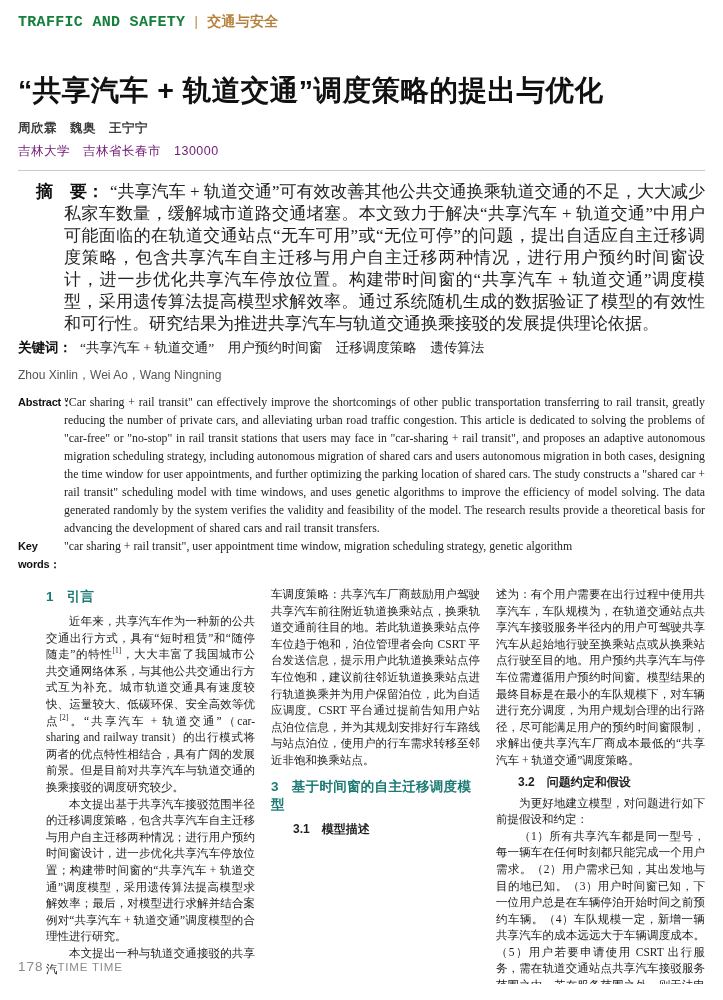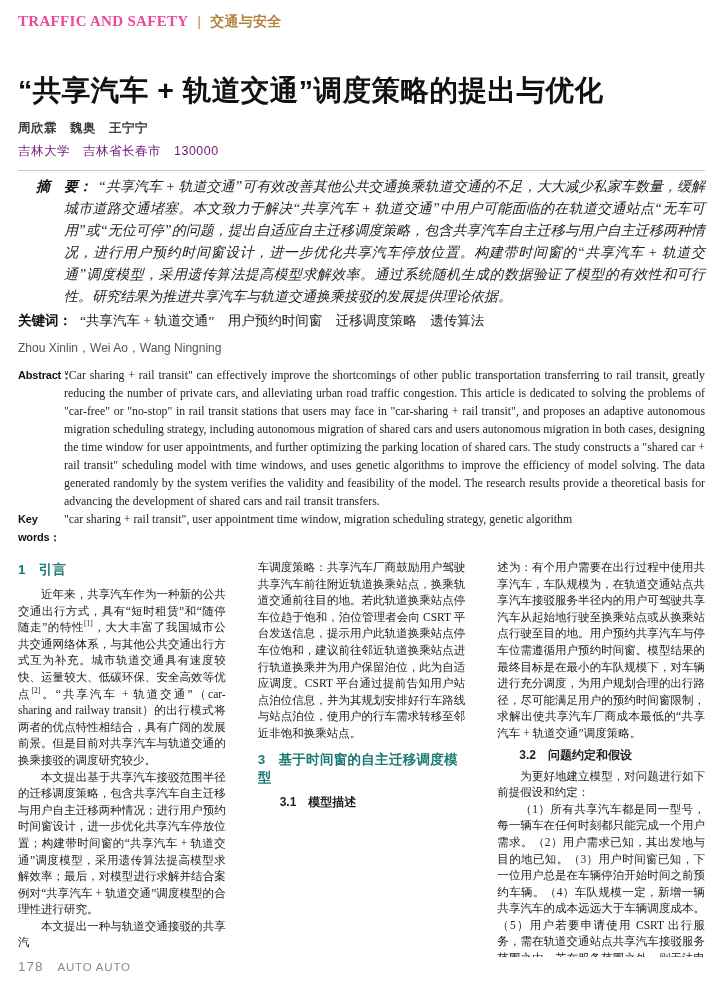--- a/index.html
+++ b/index.html
@@ -5,53 +5,53 @@
   html,body{margin:0;padding:0;}
   body{
     width:723px;height:1000px;background:#ffffff;position:relative;overflow:hidden;
     font-family:"Liberation Serif","DejaVu Serif",serif;color:#1a1a1a;
     -webkit-font-smoothing:antialiased;
   }
   .page{padding:0 18px;position:relative;}
 
   
   .hdr{padding-top:13px;font-size:15px;font-weight:bold;letter-spacing:.3px;}
-  .hdr .en{font-family:Liberation Serif, serif;color:#ec4899;}
+  .hdr .en{font-family:Liberation Mono, monospace;color:#15803d;}
   .hdr .bar{color:#b5823c;font-weight:bold;margin:0 5px;}
   .hdr .cn{font-family:"Liberation Sans",sans-serif;color:#b5823c;font-size:14px;}
 
   
   .title{
     margin-top:42px;font-family:"Liberation Sans","DejaVu Sans",sans-serif;
     font-weight:bold;font-size:28.5px;line-height:34px;color:#111;letter-spacing:.5px;
   }
   .authors{margin-top:13px;font-family:"Liberation Sans",sans-serif;font-size:12.5px;color:#3d3d3d;font-weight:bold;letter-spacing:.5px;}
   .affil{margin-top:6px;font-family:"Liberation Sans",sans-serif;font-size:12.5px;color:#701a75;letter-spacing:.5px;}
   .rule{margin-top:10px;border-top:1px solid #c9c9c9;height:0;}
 
   
-  .abs-cn{margin-top:4px;font-size:14px;line-height:22px;text-align:justify;
-    padding-left:46px;text-indent:-28px;color:#222;font-style:italic;}
+  .abs-cn{margin-top:10px;font-size:17px;line-height:22px;text-align:justify;
+    padding-left:46px;text-indent:-28px;color:#222;}
   .abs-cn .lab{font-family:"Liberation Sans",sans-serif;font-weight:bold;color:#111;margin-right:6px;}
   .kw-cn{margin-top:2px;font-size:13.5px;line-height:22px;color:#222;}
   .kw-cn .lab{font-family:"Liberation Sans",sans-serif;font-weight:bold;color:#111;margin-right:8px;}
 
   
   .en-title{margin-top:11px;font-size:15px;color:#222;}
   .en-authors{margin-top:8px;font-family:"Liberation Sans",sans-serif;font-size:12px;color:#555;}
   .abs-en{margin-top:9px;font-size:11.8px;line-height:18px;text-align:justify;
     padding-left:46px;text-indent:-46px;color:#222;}
   .abs-en .lab{display:inline-block;width:46px;text-indent:0;font-family:"Liberation Sans",sans-serif;
     font-weight:bold;font-size:11px;color:#111;letter-spacing:-.2px;vertical-align:top;}
   .kw-en{margin-top:0;font-size:11.8px;line-height:18px;padding-left:46px;text-indent:-46px;color:#222;}
   .kw-en .lab{display:inline-block;width:46px;text-indent:0;font-family:"Liberation Sans",sans-serif;
     font-weight:bold;font-size:11px;color:#111;letter-spacing:-.2px;vertical-align:top;}
 
   
-  .cols{margin-top:13px;display:flex;gap:32px;height:398px;overflow:hidden;}
+  .cols{margin-top:13px;display:flex;gap:16px;height:398px;overflow:hidden;margin-left:28px;}
   .col{flex:1 1 0;overflow:hidden;}
   .h1{font-family:"Liberation Sans",sans-serif;font-weight:bold;font-size:13.5px;
     color:#1b7a73;margin:9px 0 7px;letter-spacing:.3px;}
   .h1:first-child{margin-top:2px;}
   .h1 .num{margin-right:13px;}
   .h2{font-family:"Liberation Sans",sans-serif;font-weight:bold;font-size:12px;
     color:#1f1f1f;margin:5px 0 4px;padding-left:22px;}
   p.b{margin:0;font-size:11.5px;line-height:16.6px;text-align:justify;color:#1c1c1c;}
   p.ind{text-indent:23px;}
   sup.ref{font-size:7.5px;line-height:0;vertical-align:super;}
@@ -104,16 +104,16 @@
     <div class="col">
       <p class="b">述为：有个用户需要在出行过程中使用共享汽车，车队规模为，在轨道交通站点共享汽车接驳服务半径内的用户可驾驶共享汽车从起始地行驶至换乘站点或从换乘站点行驶至目的地。用户预约共享汽车与停车位需遵循用户预约时间窗。模型结果的最终目标是在最小的车队规模下，对车辆进行充分调度，为用户规划合理的出行路径，尽可能满足用户的预约时间窗限制，求解出使共享汽车厂商成本最低的“共享汽车 + 轨道交通”调度策略。</p>
       <div class="h2">3.2　问题约定和假设</div>
       <p class="b ind">为更好地建立模型，对问题进行如下前提假设和约定：</p>
       <p class="b ind">（1）所有共享汽车都是同一型号，每一辆车在任何时刻都只能完成一个用户需求。（2）用户需求已知，其出发地与目的地已知。（3）用户时间窗已知，下一位用户总是在车辆停泊开始时间之前预约车辆。（4）车队规模一定，新增一辆共享汽车的成本远远大于车辆调度成本。（5）用户若要申请使用 CSRT 出行服务，需在轨道交通站点共享汽车接驳服务范围之内，若在服务范围之外，则无法申请服务。接驳距离半径 R′ᵢ 的函数可表示为：</p>
     </div>
 
   </div>
 
   <div class="footer">
-    <span class="pg">178</span><span class="brand">AUTO AUTO</span>
+    <span class="pg">178</span><span class="brand">TIME TIME</span>
   </div>
 
 </div>
 
 </body></html>

